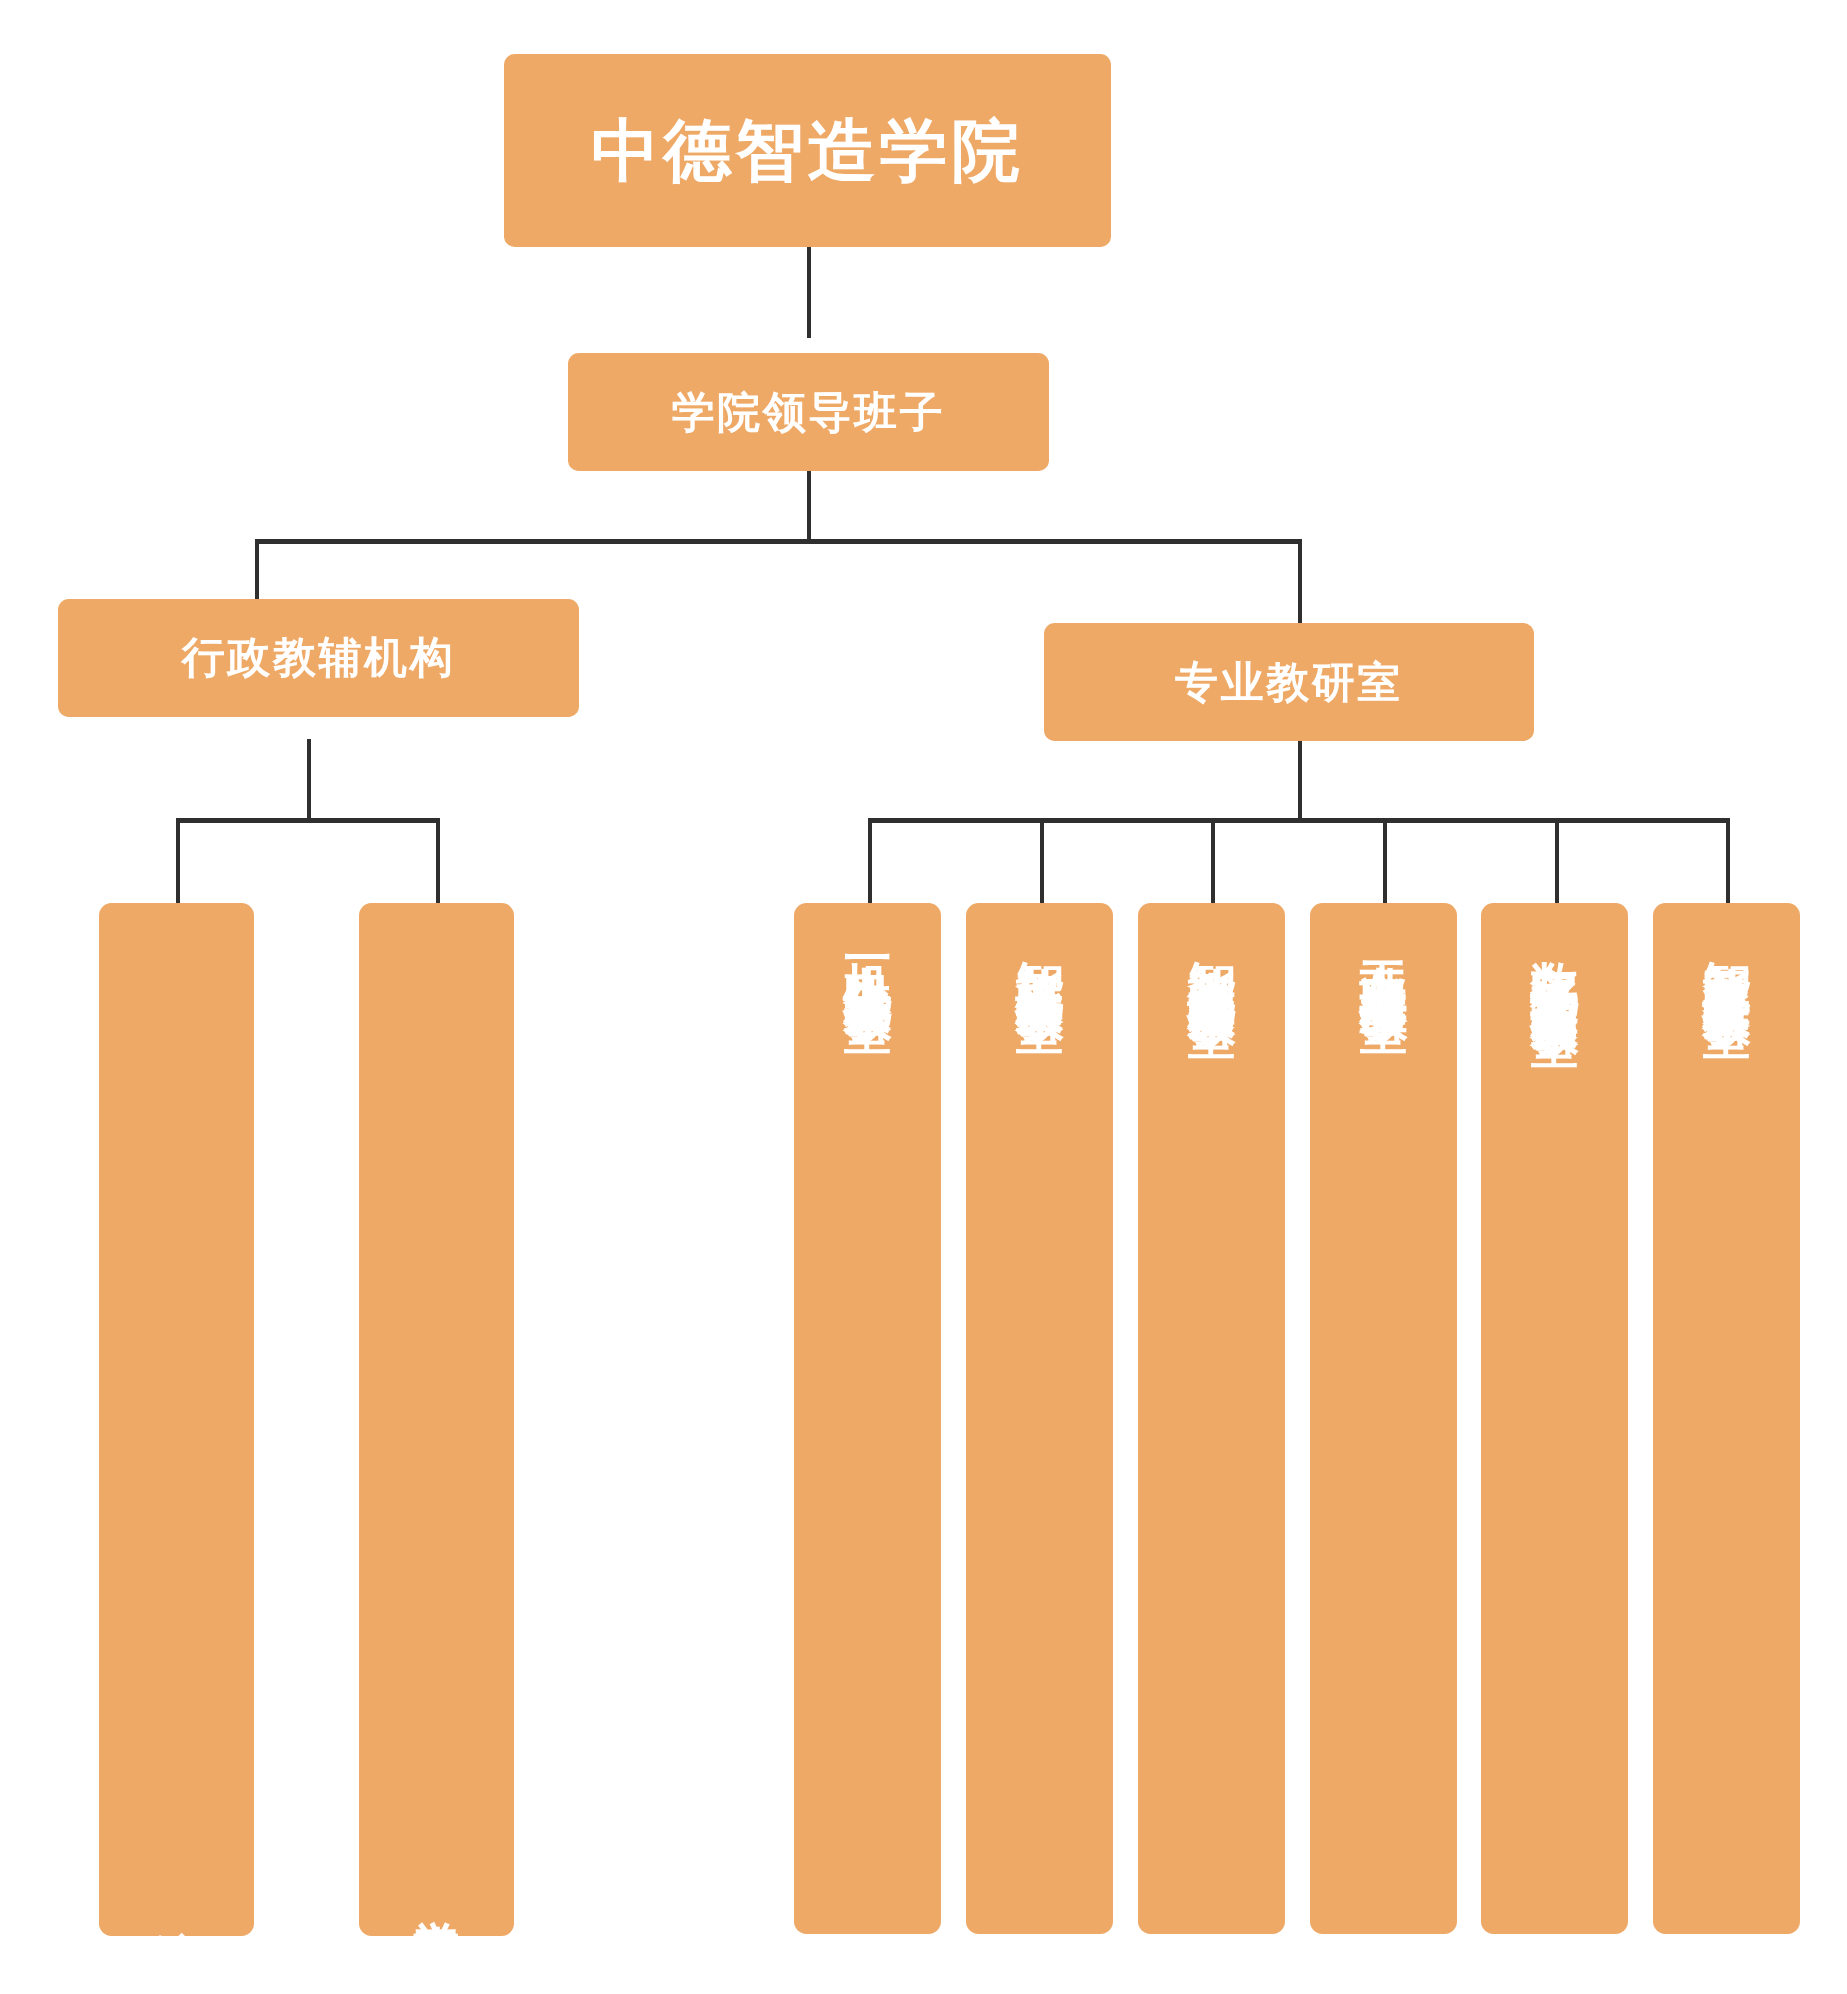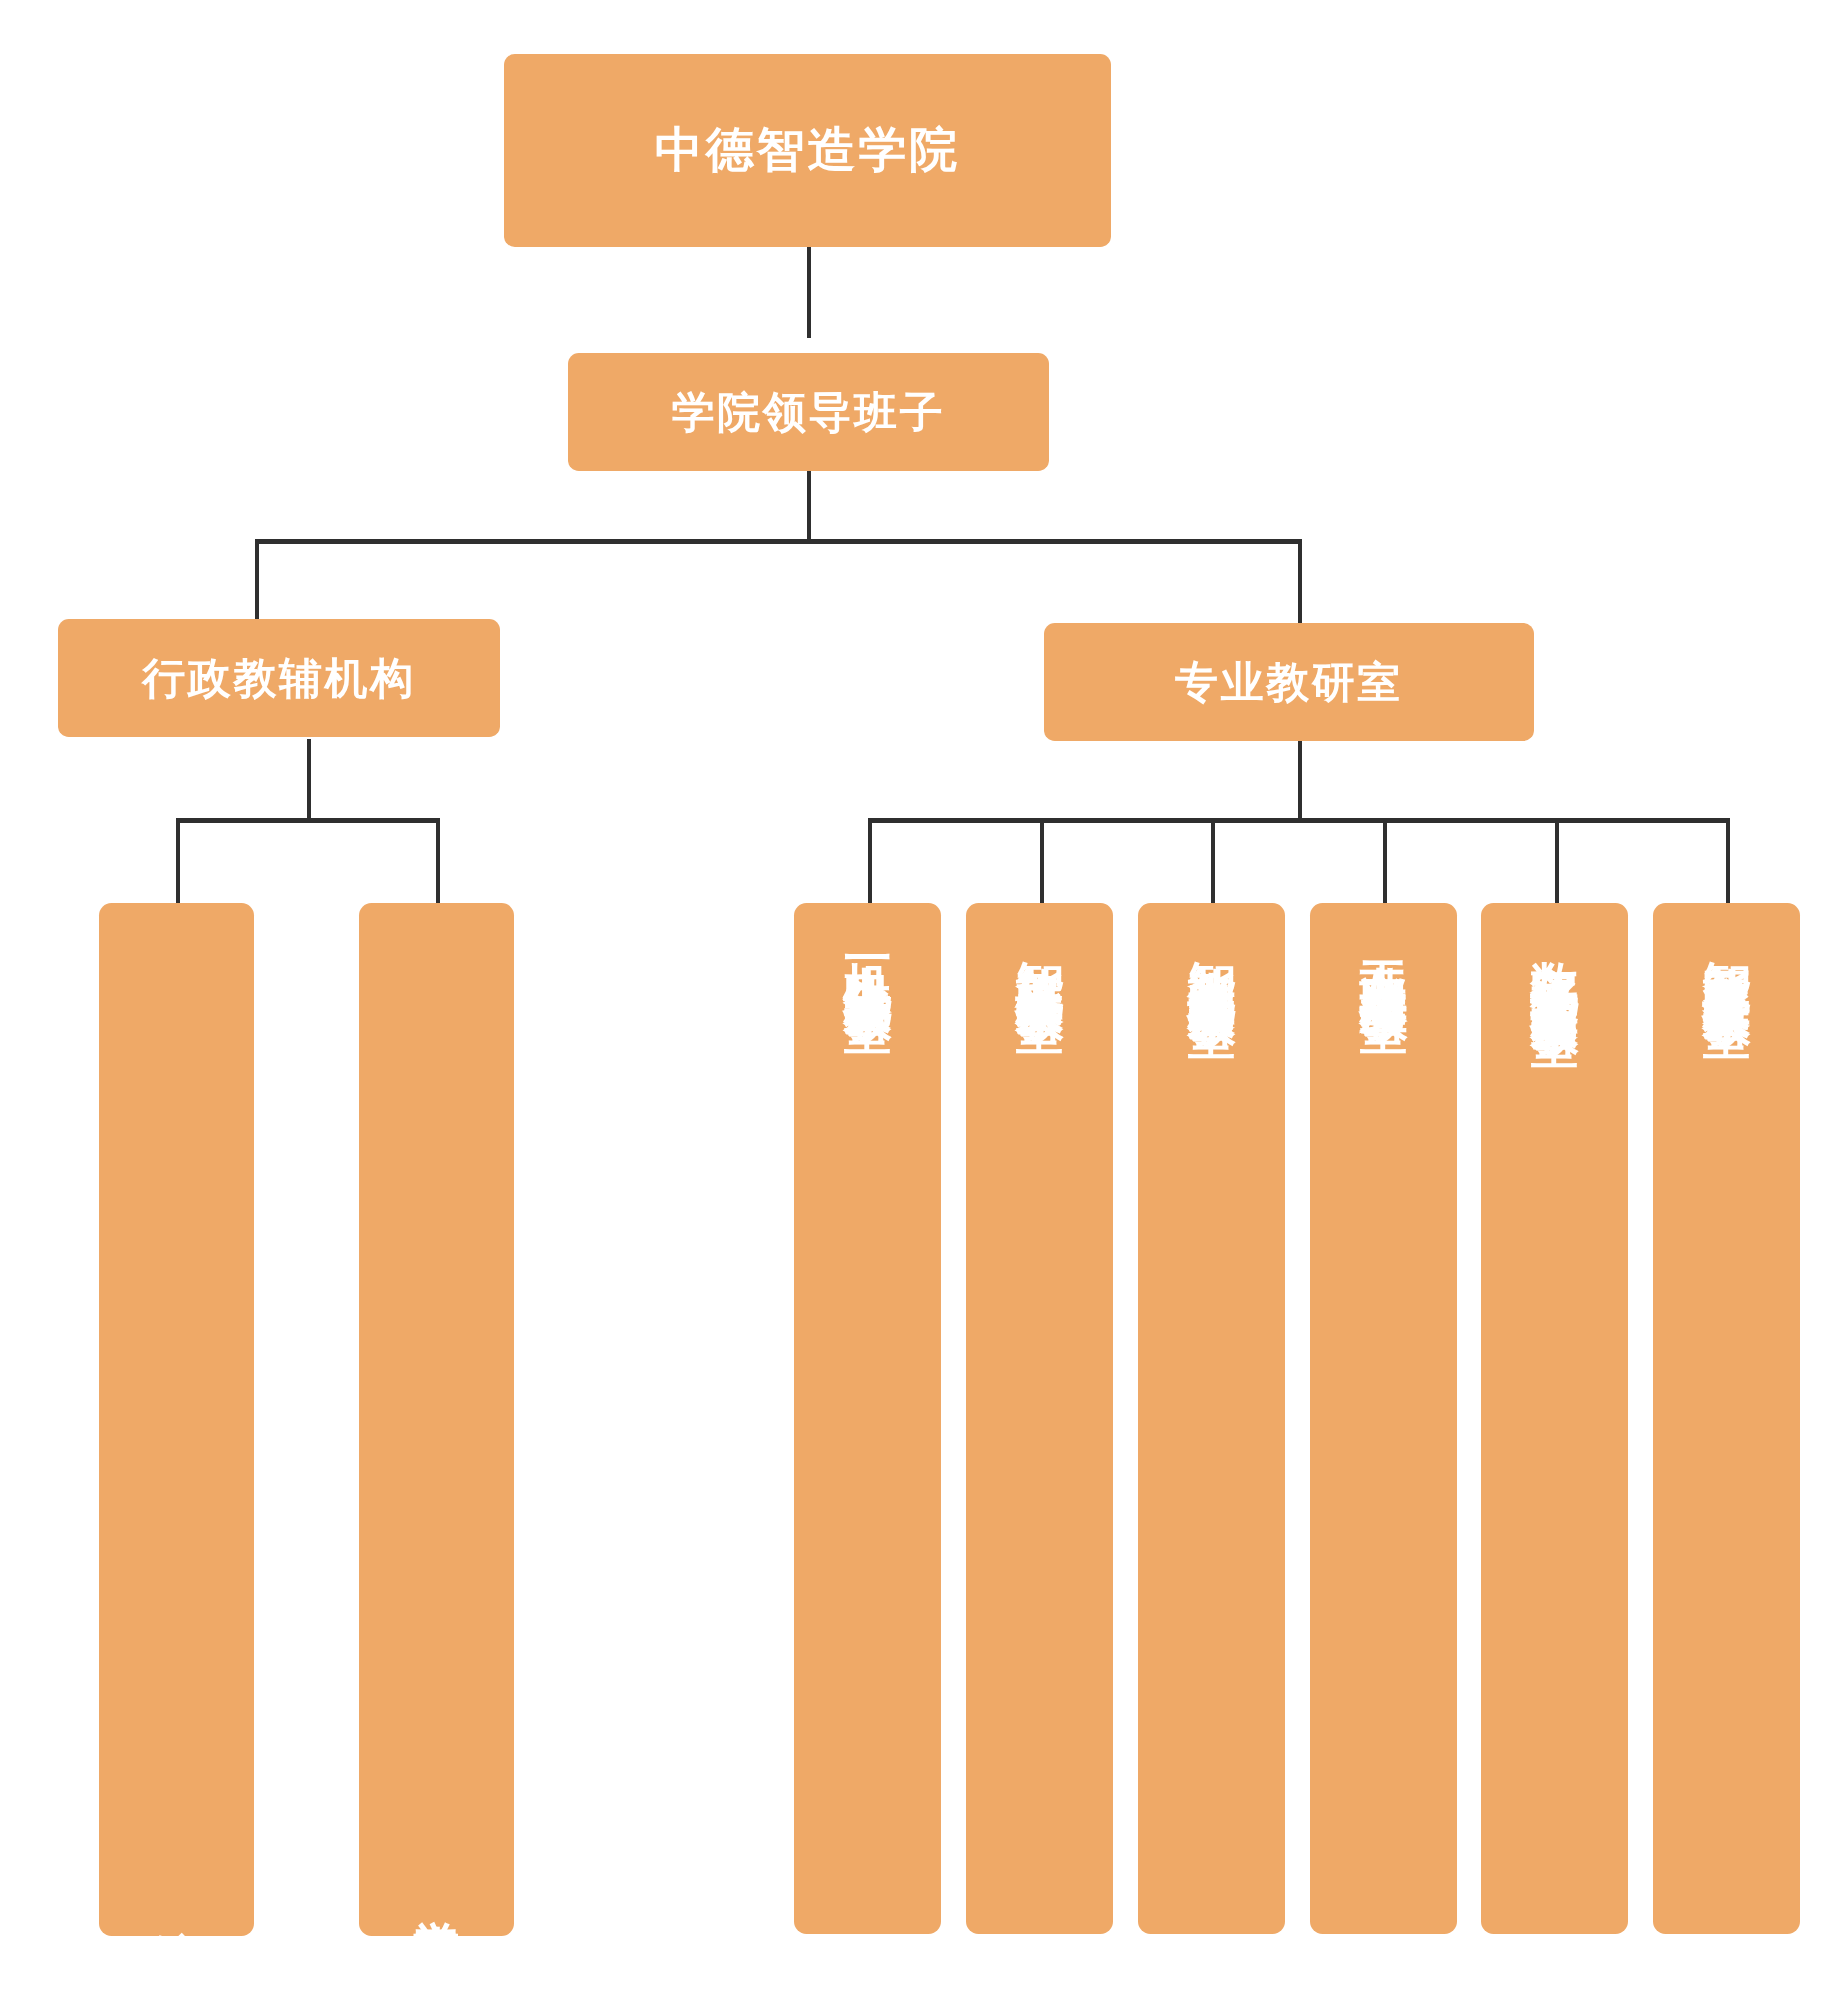--- a/index.html
+++ b/index.html
@@ -49,21 +49,21 @@
     padding-top: 20px;
   }
   .node.vert .label {
     writing-mode: vertical-rl;
     text-orientation: upright;
     letter-spacing: 0.10em;
     line-height: 1.0;
   }
 
   
-  .n-root .label       { font-size: 48px; }
+  .n-root .label       { font-size: 68px; }
   .n-lead .label       { font-size: 43px; }
   .n-branch .label     { font-size: 43px; }
   .node.vert .label    { font-size: 48px; }
 
   
   .line {
     position: absolute;
     background: #2f2f2f;
   }
   .line.v { width: 3.9px; }
@@ -101,21 +101,21 @@
   <div class="line v" style="left:1726px; top:818px; height:87px;"></div>
 
   <div class="node horiz n-root" style="left:504px; top:54px; width:607px; height:193px;">
     <span class="label">中德智造学院</span>
   </div>
 
   <div class="node horiz n-lead" style="left:568px; top:337px; width:481px; height:118px;margin-top:16px;">
     <span class="label">学院领导班子</span>
   </div>
 
-  <div class="node horiz n-branch" style="left:58px; top:619px; width:442px; height:118px;">
+  <div class="node horiz n-branch" style="left:58px; top:599px; width:521px; height:118px;font-family:Liberation Serif, serif;">
     <span class="label">行政教辅机构</span>
   </div>
 
   <div class="node horiz n-branch" style="left:1044px; top:623px; width:490px; height:118px;">
     <span class="label">专业教研室</span>
   </div>
 
   <div class="node vert" style="left:99px; top:903px; width:155px; height:1033px; align-items:flex-end; padding-top:0; padding-bottom:20px;">
     <span class="label">综合办公室</span>
   </div>

